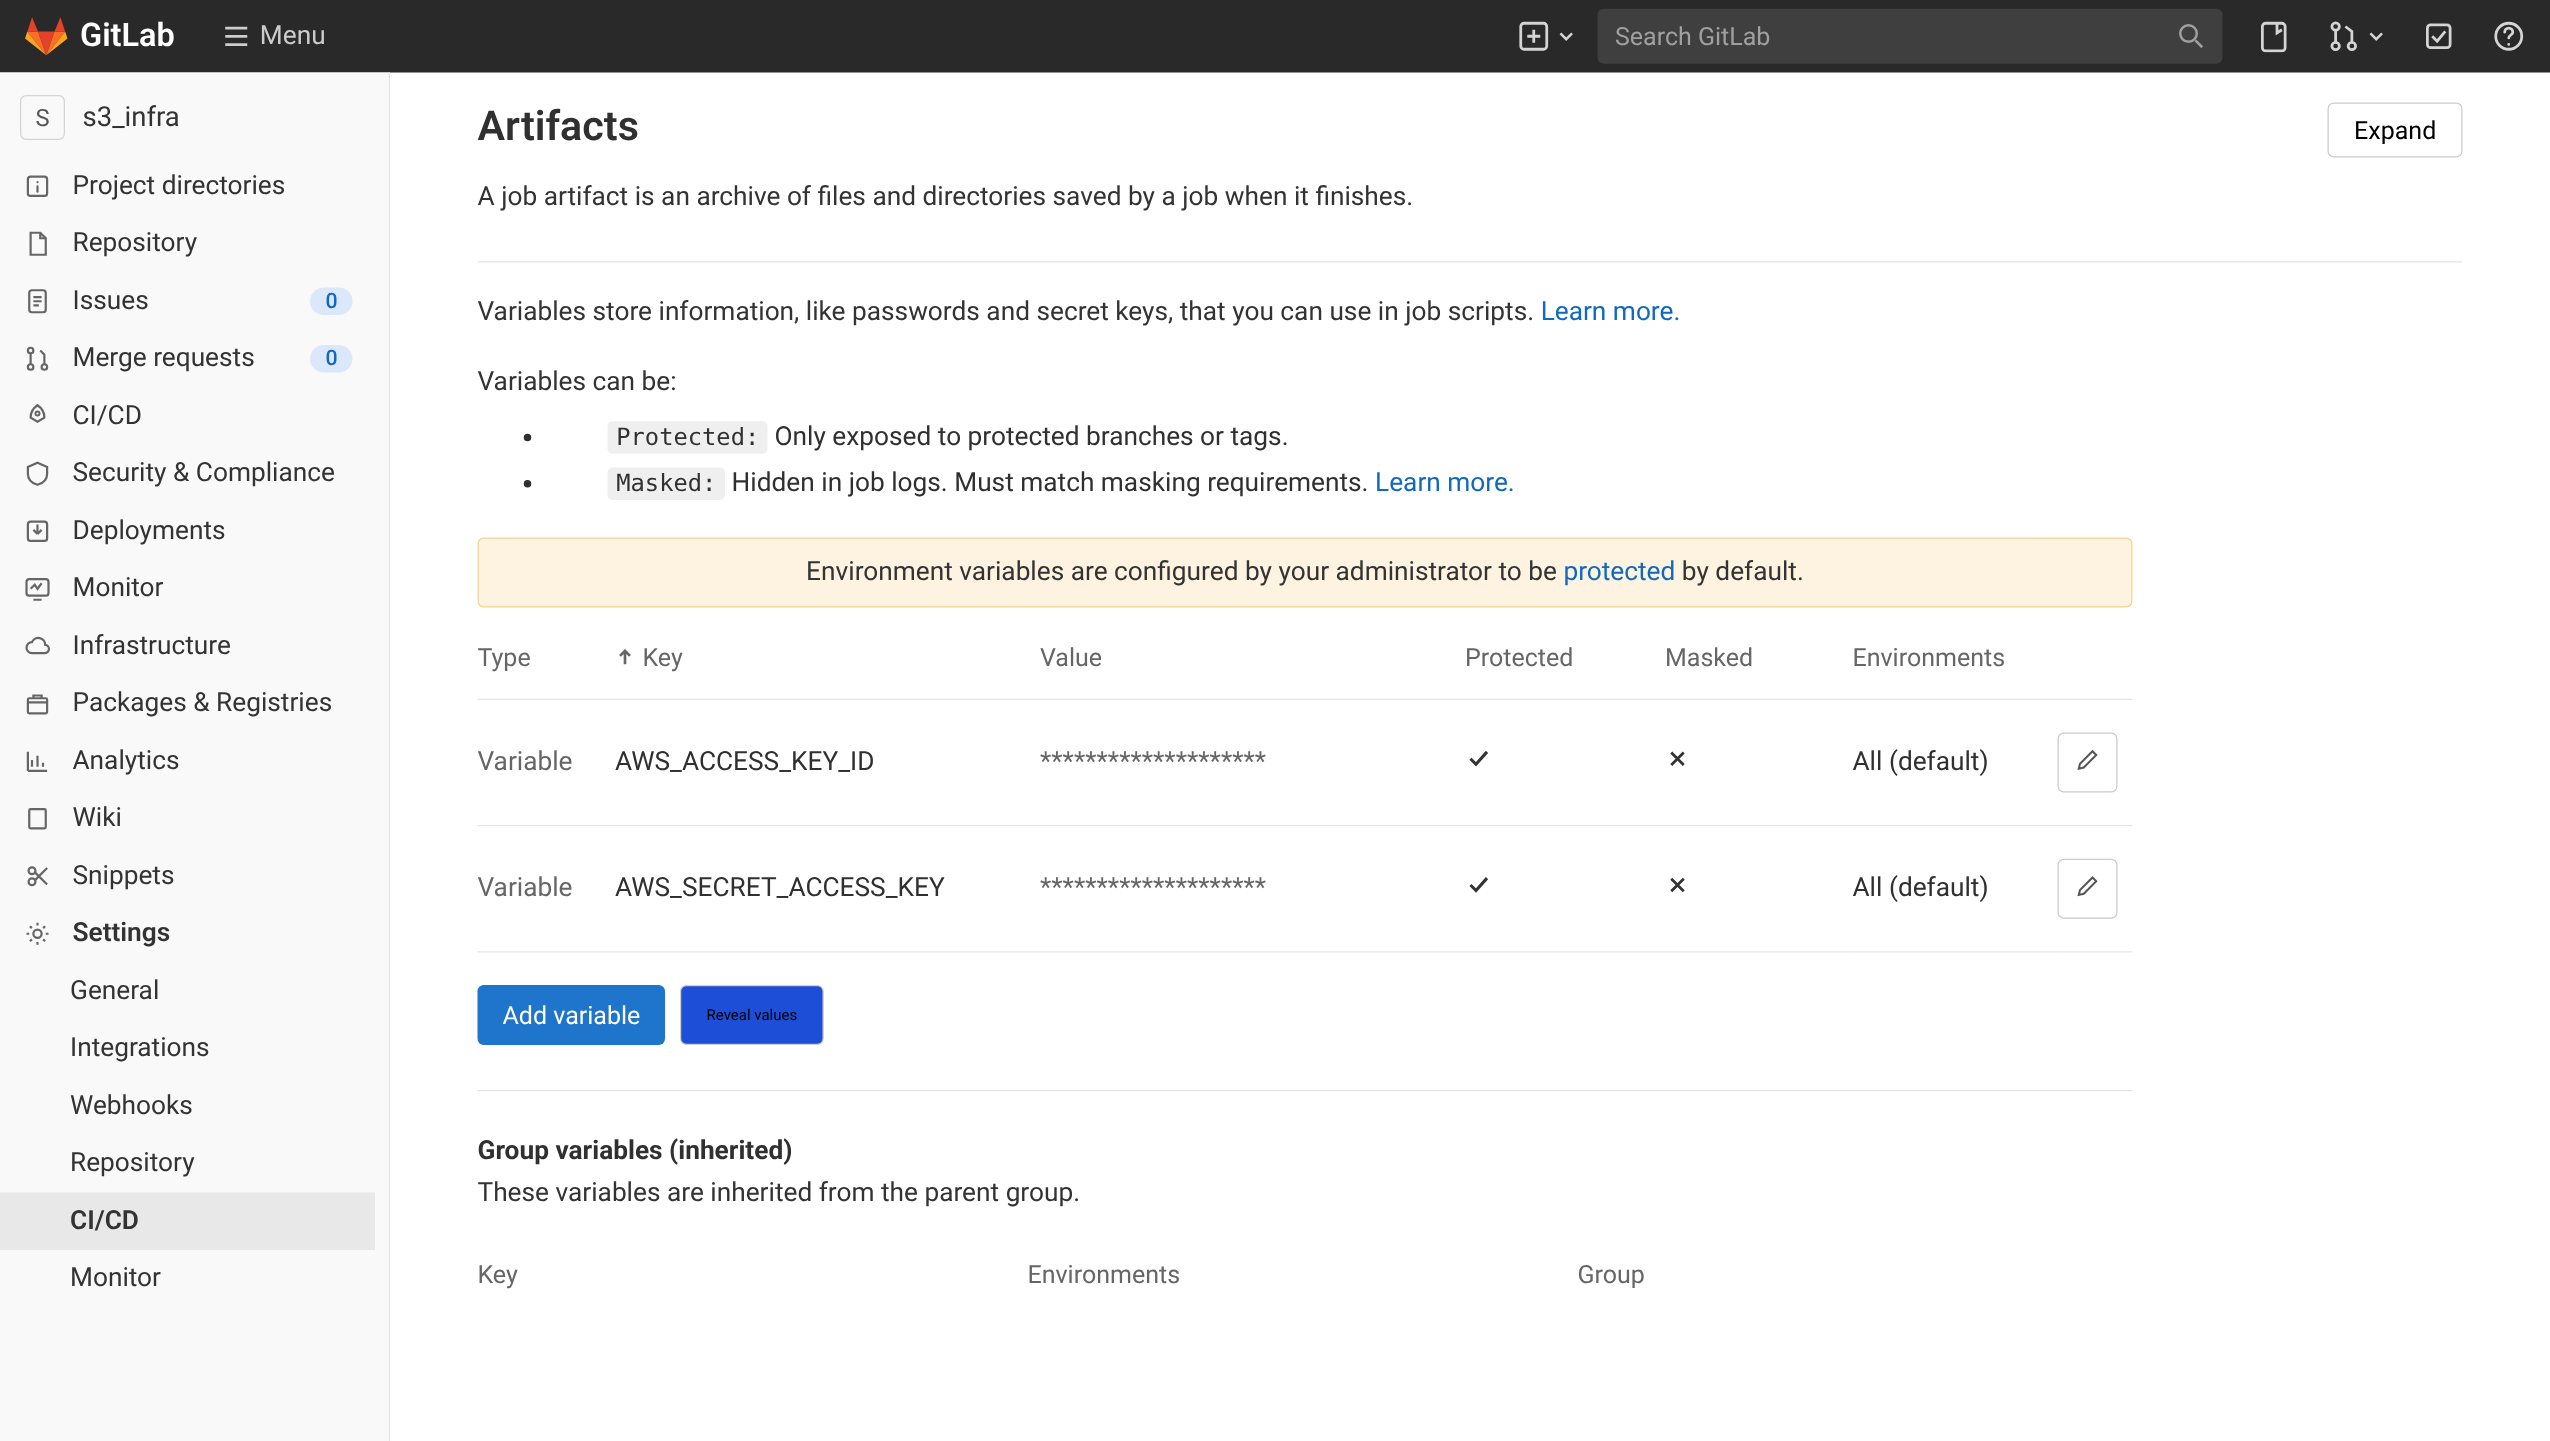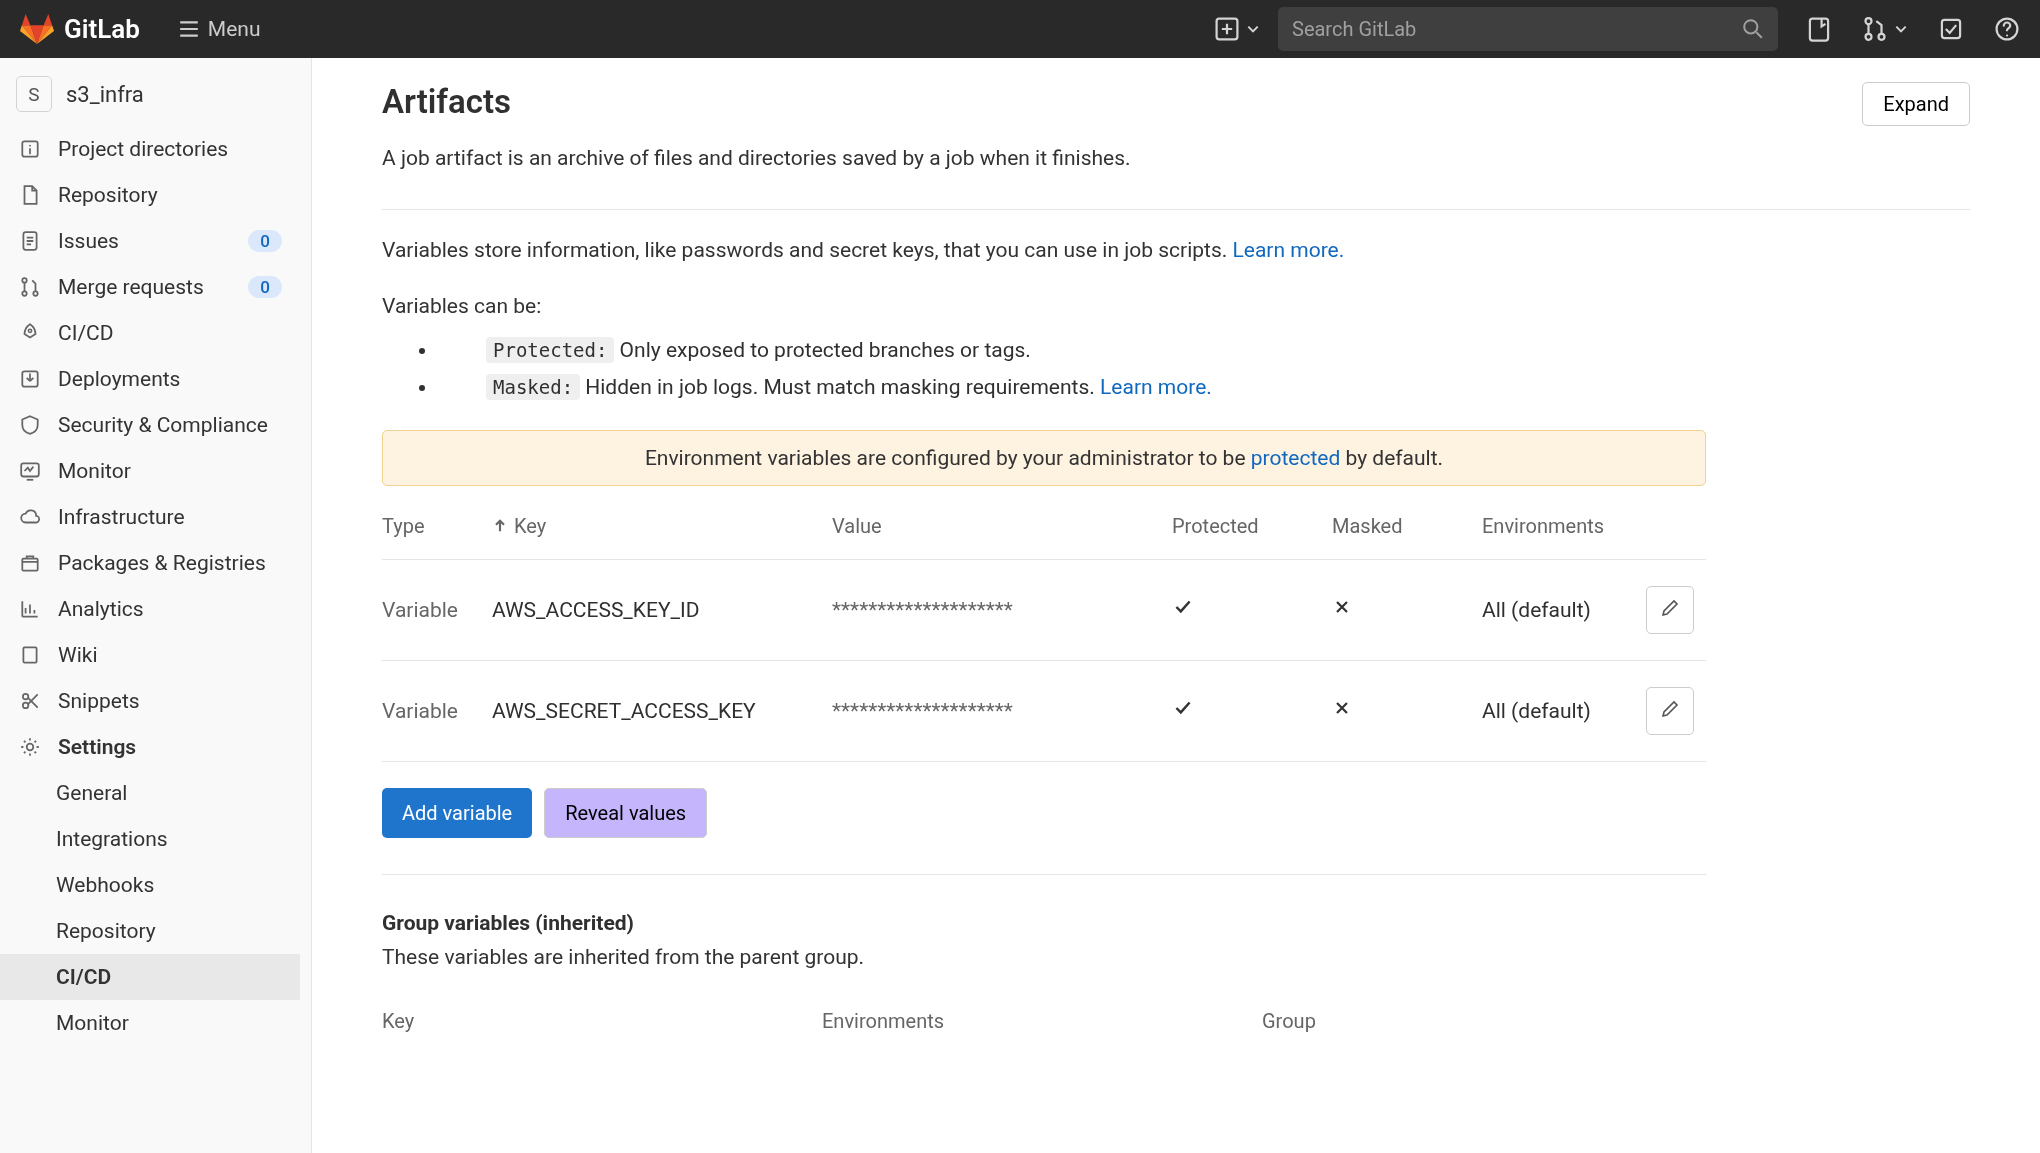--- a/index.html
+++ b/index.html
@@ -55,21 +55,21 @@
 
 .alert-box { background: #fdf3e0; border: 1px solid #f2d392; border-radius: 5px; padding: 15px 20px; text-align: center; font-size: 21px; color: #333; margin: 24px 0 8px; max-width: 1324px; }
 
 .vars-table { width: 100%; max-width: 1324px; border-collapse: collapse; margin-top: 8px; }
 .vars-table th { text-align: left; font-weight: 400; color: #666; font-size: 20px; padding: 20px 10px 20px 0; border-bottom: 1px solid #e5e5e5; }
 .vars-table td { padding: 26px 10px 26px 0; border-bottom: 1px solid #e5e5e5; font-size: 21px; vertical-align: middle; }
 .edit-btn { border: 1px solid #ccc; border-radius: 5px; width: 48px; height: 48px; display: inline-flex; align-items: center; justify-content: center; background: #fff; cursor: pointer; }
 
 .btn-row { display: flex; gap: 12px; margin-top: 26px; }
 .btn-primary { background: #1f75cb; color: #fff; border: none; border-radius: 5px; padding: 12px 20px; font-size: 20px; cursor: pointer; }
-.btn-secondary { background: #c4b5fd; border: 1px solid #ccc; border-radius: 5px; padding: 12px 20px; font-size: 20px; cursor: pointer; }
+.btn-secondary { background: #1d4ed8; border: 1px solid #ccc; border-radius: 5px; padding: 12px 20px; font-size: 12px; cursor: pointer; }
 
 .group-vars { padding-top: 36px; max-width: 1324px; }
 .group-title { font-size: 21px; font-weight: 700; margin-bottom: 10px; }
 .group-desc { font-size: 21px; color: #333; margin-bottom: 26px; }
 .group-headers { display: grid; grid-template-columns: 440px 440px 1fr; font-size: 20px; color: #666; padding: 14px 0; }
 </style>
 </head>
 <body>
 
 <div class="topbar">
@@ -188,33 +188,33 @@
             <svg viewBox="0 0 20 20" width="22" height="22">
               <path d="M10 2c3 2 5 5 5 9l-5 3-5-3c0-4 2-7 5-9z" fill="none" stroke="#666" stroke-width="1.6"></path>
               <circle cx="10" cy="8" r="1.5" fill="none" stroke="#666" stroke-width="1.4"></circle>
             </svg>
           </span>
       <span class="side-label">CI/CD</span>
     </div>
     <div class="side-item">
       <span class="side-icon">
             <svg viewBox="0 0 20 20" width="22" height="22">
+              <path d="M10 2l7 3v5c0 5-3 7-7 8-4-1-7-3-7-8V5z" fill="none" stroke="#666" stroke-width="1.6"></path>
+            </svg>
+          </span>
+      <span class="side-label">Security &amp; Compliance</span>
+    </div>
+    <div class="side-item">
+      <span class="side-icon">
+            <svg viewBox="0 0 20 20" width="22" height="22">
               <rect x="3" y="3" width="14" height="14" rx="2" fill="none" stroke="#666" stroke-width="1.6"></rect>
               <path d="M10 12l3-3m-3 3l-3-3m3 3V5" fill="none" stroke="#666" stroke-width="1.6"></path>
             </svg>
           </span>
       <span class="side-label">Deployments</span>
-    </div>
-    <div class="side-item">
-      <span class="side-icon">
-            <svg viewBox="0 0 20 20" width="22" height="22">
-              <path d="M10 2l7 3v5c0 5-3 7-7 8-4-1-7-3-7-8V5z" fill="none" stroke="#666" stroke-width="1.6"></path>
-            </svg>
-          </span>
-      <span class="side-label">Security &amp; Compliance</span>
     </div>
     <div class="side-item">
       <span class="side-icon">
             <svg viewBox="0 0 20 20" width="22" height="22">
               <rect x="2" y="3" width="16" height="12" rx="2" fill="none" stroke="#666" stroke-width="1.6"></rect>
               <path d="M5 10l3-3 2 3 3-4" fill="none" stroke="#666" stroke-width="1.6"></path>
               <path d="M7 18h6" stroke="#666" stroke-width="1.6"></path>
             </svg>
           </span>
       <span class="side-label">Monitor</span>

